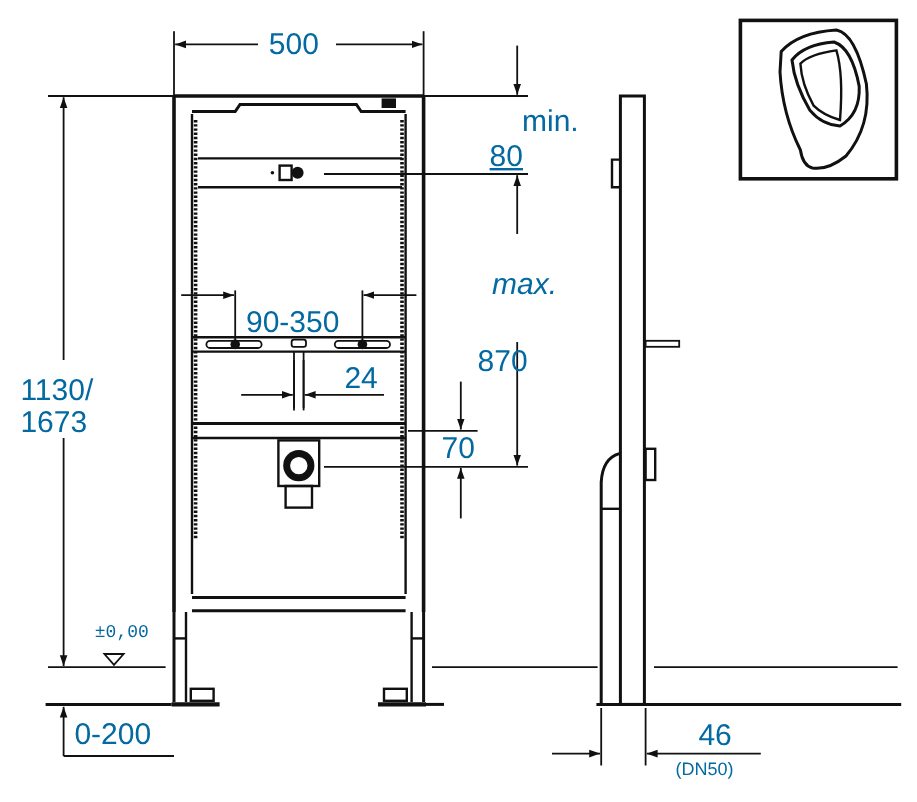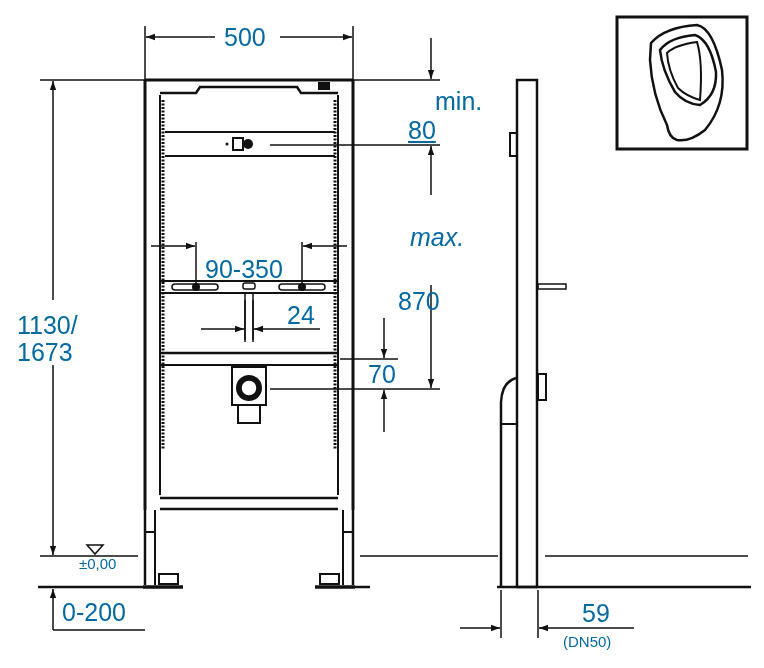--- a/index.html
+++ b/index.html
@@ -146,16 +146,16 @@
 <div class="lbl big" style="left:224px; top:25px;">500</div>
 <div class="lbl big" style="left:399px; top:89px;margin-left:36px;">min.</div>
 <div class="lbl big" style="left:408px; top:118px;text-decoration:underline;">80</div>
 <div class="lbl big" style="left:410px; top:225px;font-style:italic;">max.</div>
 <div class="lbl big" style="left:398px; top:255px;margin-top:34px;">870</div>
 <div class="lbl big" style="left:205px; top:241px;margin-top:16px;">90-350</div>
 <div class="lbl big" style="left:287px; top:303px;">24</div>
 <div class="lbl big" style="left:368px; top:362px;">70</div>
 <div class="lbl big" style="left:17px; top:313px;">1130/</div>
 <div class="lbl big" style="left:17px; top:340px;">1673</div>
-<div class="lbl sm" style="left:79px; top:556px;">±0,00</div>
+<div class="lbl sm" style="left:79px; top:520px;font-family:Liberation Mono, monospace;">±0,00</div>
 <div class="lbl big" style="left:62px; top:600px;">0-200</div>
-<div class="lbl big" style="left:582px; top:601px;">59</div>
+<div class="lbl big" style="left:582px; top:601px;">46</div>
 <div class="lbl sm" style="left:563px; top:634px;">(DN50)</div>
 
 </body></html>

